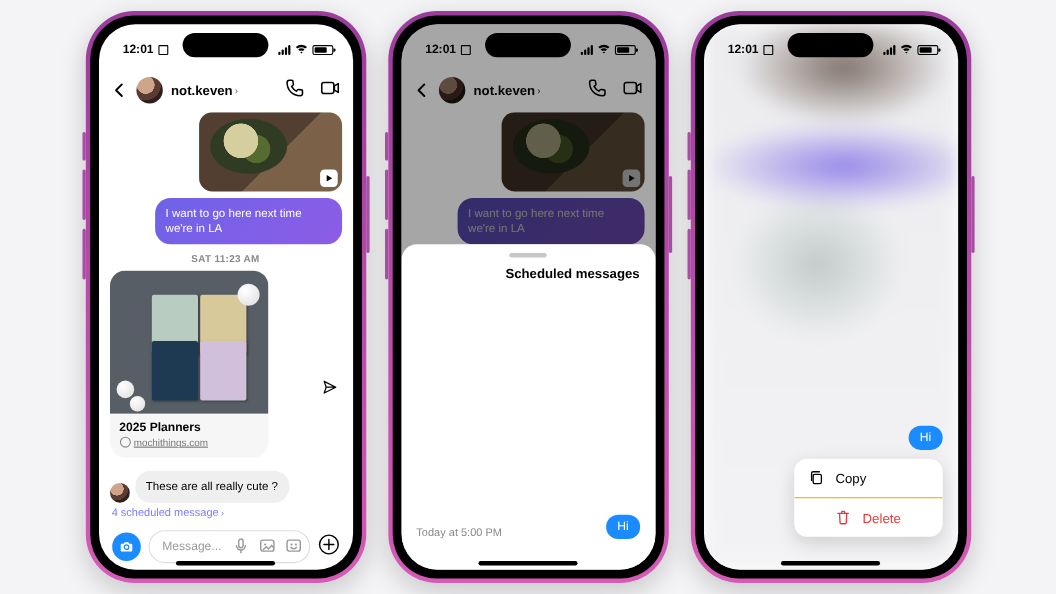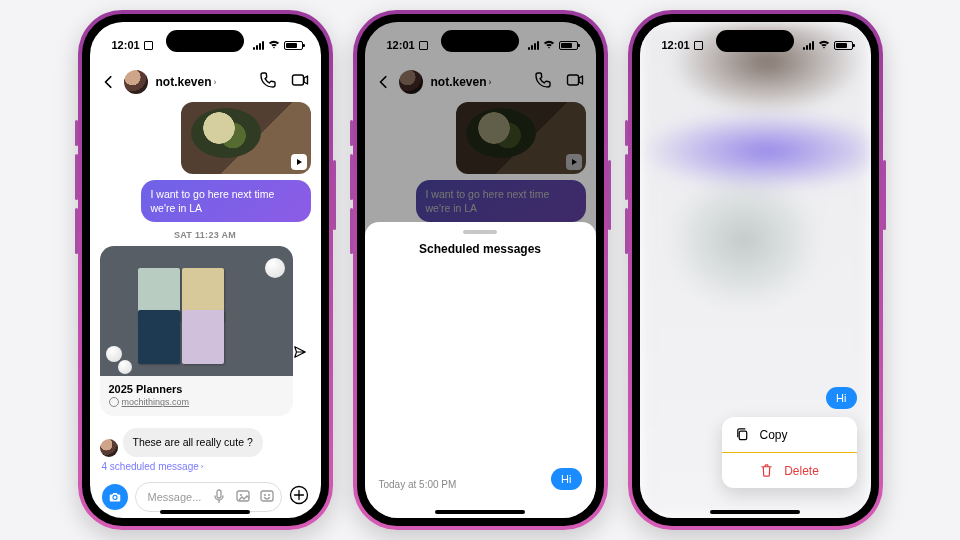--- a/index.html
+++ b/index.html
@@ -32,21 +32,21 @@
   .uname .c { font-size:9px; color:#888; }
   .hicons { display:flex; gap:14px; }
   .hicons svg { width:18px; height:18px; }
   .chat { flex:1; overflow:hidden; padding:0 10px 4px; font-size:11px; position:relative; }
   .img-msg { margin-left:auto; width:130px; height:72px; border-radius:12px; overflow:hidden; position:relative; background:linear-gradient(135deg,#533f32 0 55%,#7a6147 55% 100%); }
   .img-msg::before { content:""; position:absolute; top:6px; left:10px; width:70px; height:50px; background:radial-gradient(circle at 40% 40%,#d5cfa0 0 30%,transparent 31%),radial-gradient(circle at 60% 55%,#556b2f 0 25%,transparent 26%),#2f3b23; border-radius:50%; }
   .play-badge { position:absolute; bottom:4px; right:4px; width:16px; height:16px; background:#fff; border-radius:4px; display:flex; align-items:center; justify-content:center; }
   .play-badge::after { content:""; width:0;height:0; border-left:5px solid #000; border-top:3px solid transparent; border-bottom:3px solid transparent; margin-left:1px; }
   .bubble-blue { background:linear-gradient(135deg,#6e63e8,#8d5ce6); color:#fff; padding:7px 10px; border-radius:14px; max-width:170px; margin-left:auto; margin-top:6px; line-height:1.35; font-size:10.5px; }
   .timestamp { text-align:center; color:#888; font-size:9px; font-weight:600; margin:8px 0 6px; letter-spacing:.3px; }
-  .card { width:193px; background:#f6f6f6; border-radius:14px; overflow:hidden; }
+  .card { width:144px; background:#f6f6f6; border-radius:14px; overflow:hidden; }
   .card-img { height:130px; background:#585e66; position:relative; }
   .planner { position:absolute; border-radius:2px; box-shadow:1px 1px 2px rgba(0,0,0,.25); }
   .p1 { width:42px; height:54px; background:#b8ccc2; top:22px; left:38px; }
   .p2 { width:42px; height:54px; background:#d8c99a; top:22px; left:82px; }
   .p3 { width:42px; height:54px; background:#1e3a52; top:64px; left:38px; }
   .p4 { width:42px; height:54px; background:#d1c0db; top:64px; left:82px; }
   .orb { position:absolute; border-radius:50%; background:radial-gradient(circle at 35% 30%,#fff,#dcdcdc); }
   .o1 { width:20px; height:20px; top:12px; right:8px; }
   .o2 { width:16px; height:16px; bottom:14px; left:6px; }
   .o3 { width:14px; height:14px; bottom:2px; left:18px; }
@@ -68,21 +68,21 @@
   .msg-field span.ph { flex:1; }
   .msg-field svg { width:16px; height:16px; }
   .plus-btn svg { width:20px; height:20px; }
   .homebar { position:absolute; bottom:4px; left:50%; transform:translateX(-50%); width:90px; height:4px; background:#000; border-radius:3px; z-index:60; }
   
   .dimmed { pointer-events:none; }
   .dimmed .header, .dimmed .statusbar, .dimmed .chat-top { filter:brightness(.7); }
   .overlay2 { position:absolute; inset:0; background:rgba(0,0,0,.35); }
   .sheet { position:absolute; left:0; right:0; bottom:0; top:200px; background:#fff; border-radius:14px 14px 0 0; padding:8px 14px 28px; display:flex; flex-direction:column; }
   .sheet-handle { width:34px; height:4px; background:#c7c7c7; border-radius:3px; margin:0 auto 6px; }
-  .sheet-title { font-size:12px; font-weight:700; text-align:center; margin-top:2px; }
+  .sheet-title { font-size:12px; font-weight:700; text-align:right; margin-top:2px; }
   .sheet-body { flex:1; position:relative; }
   .sheet-bottom { display:flex; align-items:flex-end; justify-content:space-between; font-size:10px; }
   .sched-time { color:#888; }
   .hi-bubble { background:#1a8cff; color:#fff; padding:5px 10px; border-radius:14px; font-size:11px; }
   
   .blurbg { position:absolute; inset:0; background:
     radial-gradient(130px 70px at 55% 8%,rgba(83,63,50,.7),transparent 75%),
     radial-gradient(160px 50px at 55% 26%,rgba(120,100,230,.75),transparent 80%),
     radial-gradient(100px 90px at 45% 44%,rgba(170,184,180,.65),transparent 78%),
     linear-gradient(#ececef,#f3f3f5);

